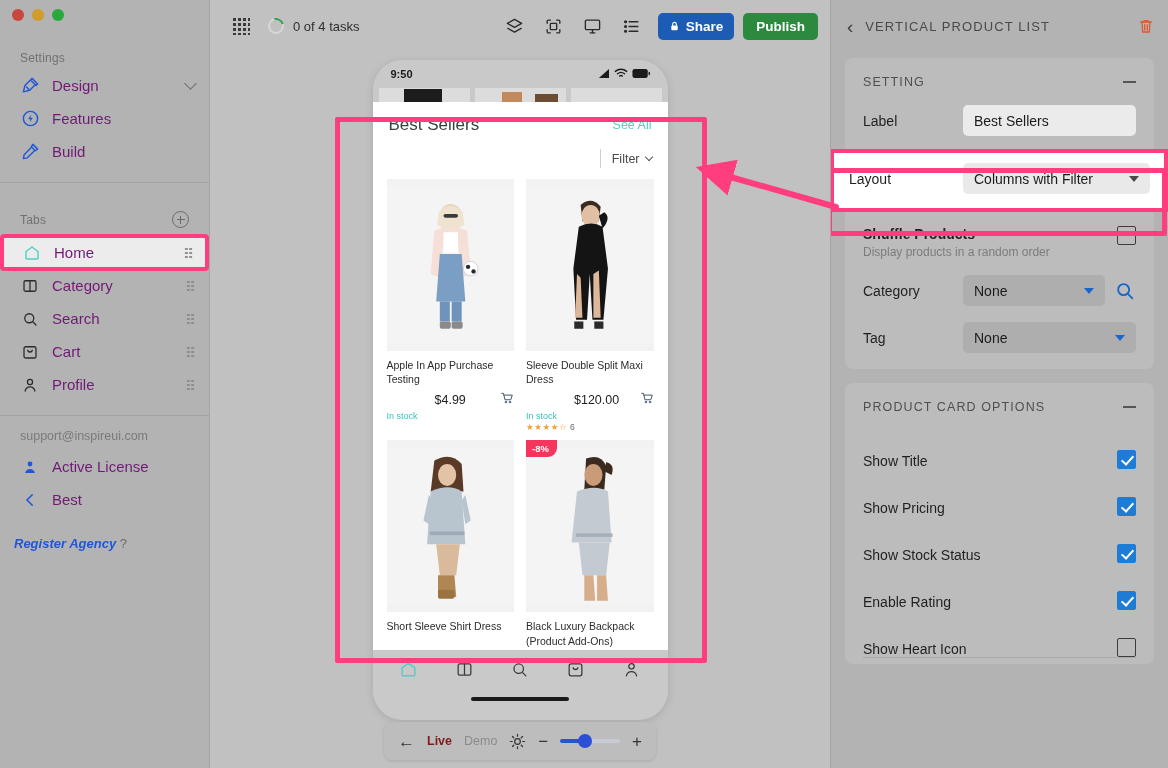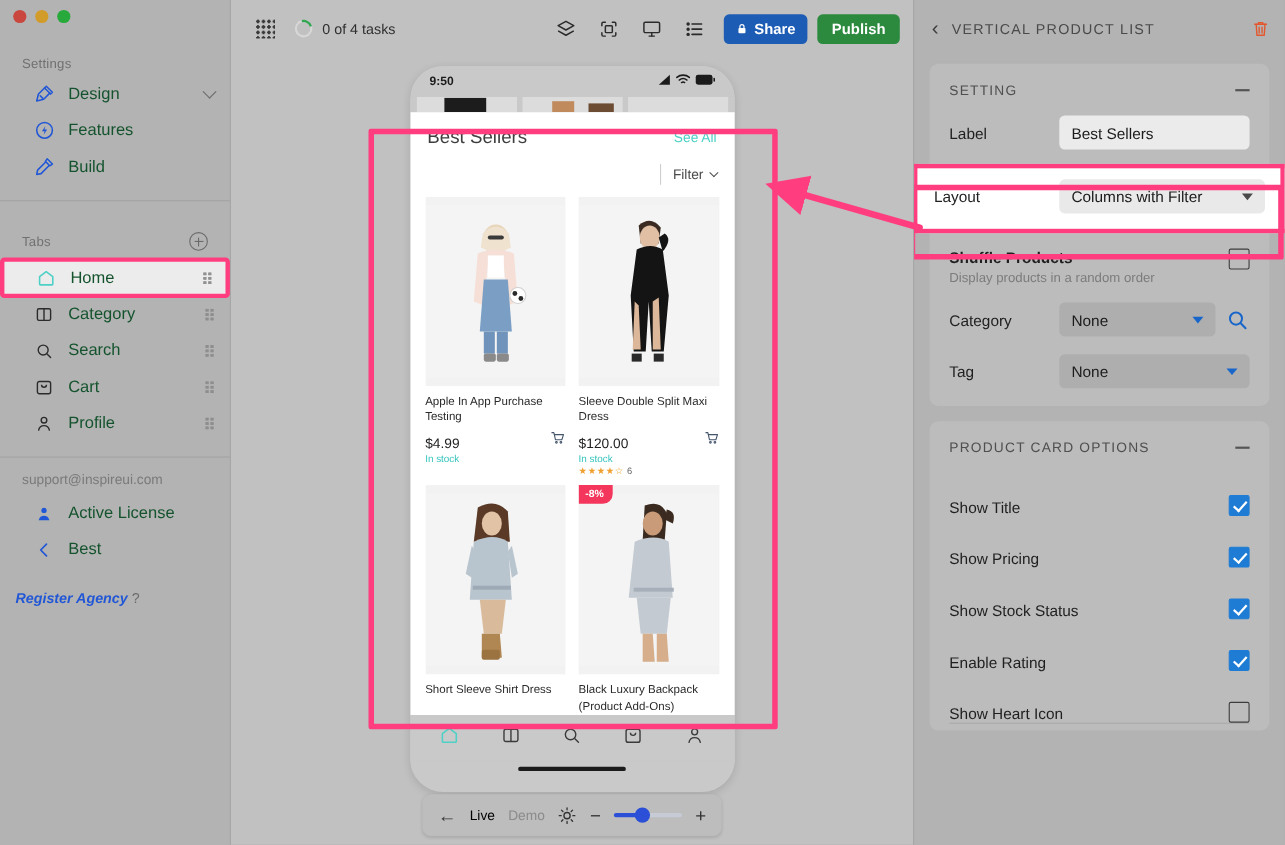--- a/index.html
+++ b/index.html
@@ -47,22 +47,22 @@
     border: 1.4px solid #6b6b6b; position: relative;
   }
   .plus-icon::before, .plus-icon::after {
     content: ""; position: absolute; background: #6b6b6b;
   }
   .plus-icon::before { left: 3.5px; right: 3.5px; top: 7px; height: 1.4px; }
   .plus-icon::after { top: 3.5px; bottom: 3.5px; left: 7px; width: 1.4px; }
 
   .nav-item {
     display: flex; align-items: center;
-    height: 33px; padding: 0 14px 0 30px;
-    font-size: 15px; color: #14532d;
+    height: 33px; padding: 0 14px 0 20px;
+    font-size: 15px; color: #701a75;
     position: relative;
   }
   .nav-item .nav-ico {
     width: 20px; height: 20px; flex: none;
     display: flex; align-items: center; justify-content: center;
     margin-right: 12px;
   }
   .nav-item .nav-label { flex: 1; white-space: nowrap; }
   .nav-item .chev {
     width: 9px; height: 9px;
@@ -224,22 +224,23 @@
     font-size: 9.5px; font-weight: bold;
     padding: 3px 8px 3px 6px;
     border-bottom-right-radius: 9px;
     z-index: 2;
   }
   .card-title {
     font-size: 10.5px; color: #2b2b2b; line-height: 1.35;
     margin-top: 7px;
   }
   .price-row {
-    display: flex; align-items: flex-end; justify-content: space-between;
+    display: flex; align-items: center; justify-content: space-between;
     margin-top: 5px;
+    margin-left: 48px;
   }
   .price { font-size: 12.5px; color: #222; }
   .stock { font-size: 9px; color: #35c4bd; margin-top: 2px; }
   .stars { font-size: 8.5px; color: #f0a030; letter-spacing: .6px; margin-top: 1px; }
   .stars .cnt { color: #666; }
 
   .bottomnav {
     height: 42px; background: #c9c9c9;
     display: flex; align-items: center; justify-content: space-around;
     padding: 0 8px;
@@ -265,21 +266,21 @@
   .floatbar {
     position: absolute; left: 50%; bottom: 8px;
     transform: translateX(-50%);
     width: 272px; height: 38px;
     background: #bdbdbd; border-radius: 8px;
     display: flex; align-items: center;
     padding: 0 14px; gap: 12px;
     box-shadow: 0 1px 3px rgba(0,0,0,.12);
   }
   .fb-back { font-size: 17px; color: #333; line-height: 1; }
-  .fb-live { font-size: 12.5px; color: #000000; font-weight: normal; }
+  .fb-live { font-size: 12.5px; color: #7f1d1d; font-weight: bold; }
   .fb-demo { font-size: 12.5px; color: #8b8b8b; }
   .fb-minus, .fb-plus { font-size: 17px; color: #333; line-height: 1; }
   .slider { flex: 1; height: 4px; background: #c7cbd6; border-radius: 3px; position: relative; }
   .slider .fill { position: absolute; left: 0; top: 0; bottom: 0; width: 42%; background: #2b4fd6; border-radius: 3px; }
   .slider .knob {
     position: absolute; left: 42%; top: 50%;
     transform: translate(-50%, -50%);
     width: 14px; height: 14px; border-radius: 50%; background: #2b4fd6;
   }
 

